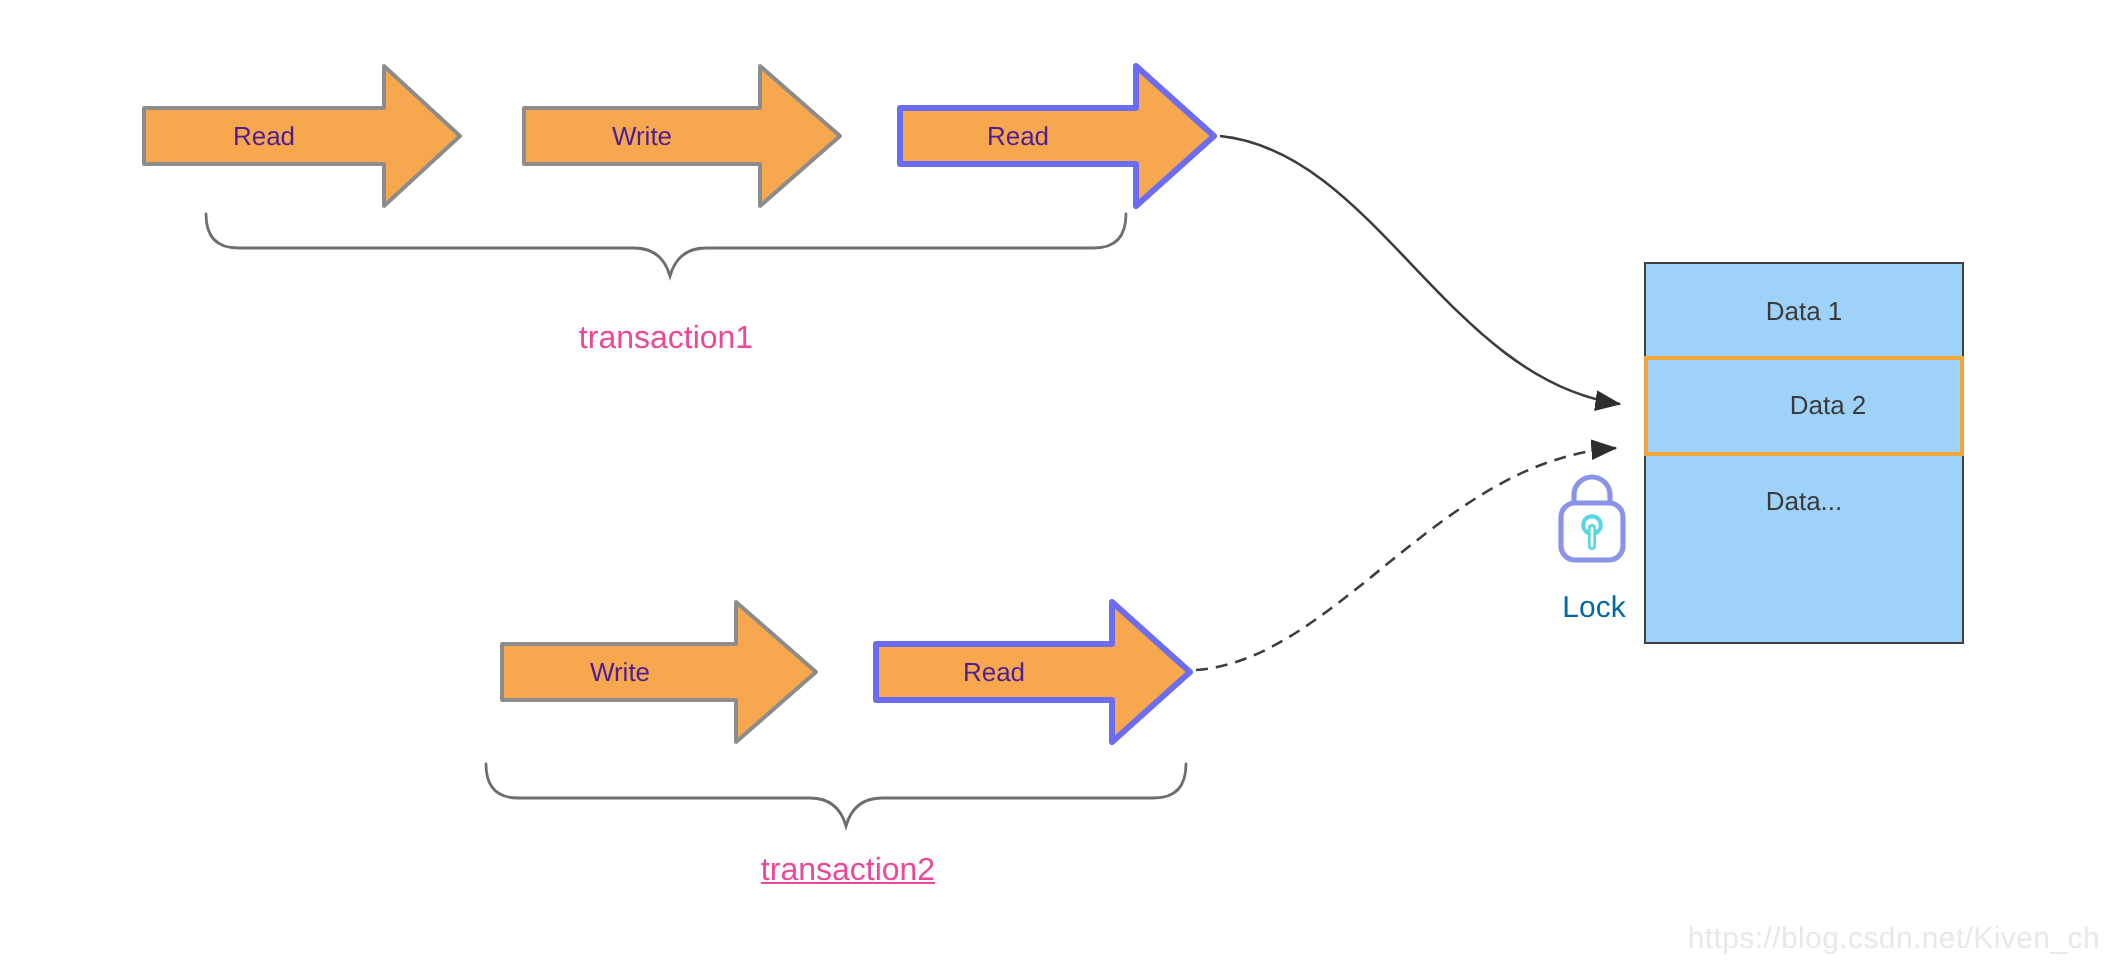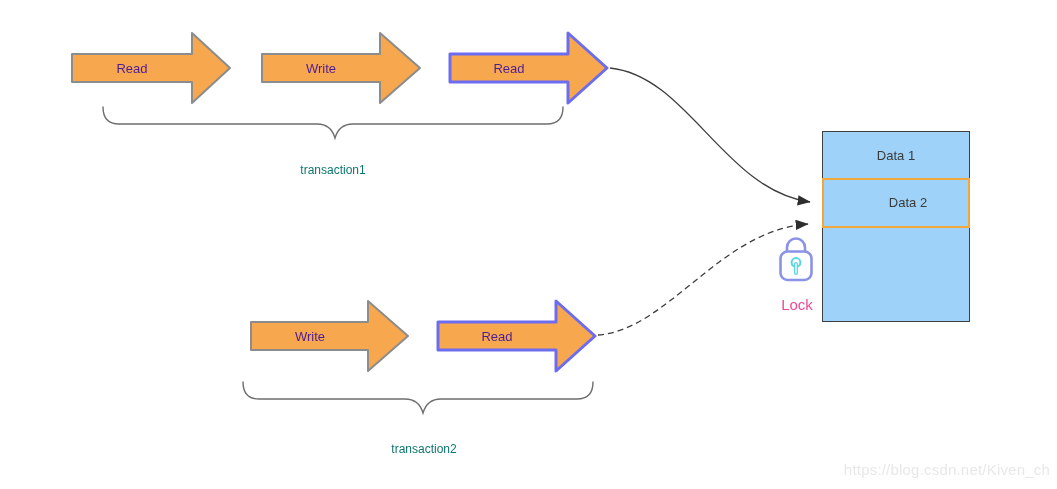--- a/index.html
+++ b/index.html
@@ -45,39 +45,39 @@
     stroke-dasharray: 6 4;
   }
   .lbl {
     position: absolute;
     transform: translate(-50%, -50%);
     white-space: nowrap;
     color: #4c1d95;
     font-size: 13px;
   }
   .lbl.arrow-lbl { font-size: 13px; }
-  .lbl.tx-lbl { font-size: 12px; color: #0f766e; }
+  .lbl.tx-lbl { font-size: 16px; color: #ec4899; }
   .lbl.lock-lbl {
     font-size: 15px;
-    color: #ec4899;
+    color: #0369a1;
     font-weight: 500;
   }
   .watermark {
     position: absolute;
     top: 461px;
     right: 7px;
     font-size: 15px;
     color: #e8e8e8;
     letter-spacing: 0.2px;
   }
   .data-table {
     position: absolute;
     left: 822px;
     top: 131px;
-    width: 148px;
+    width: 160px;
     height: 191px;
     display: grid;
     grid-template-rows: repeat(4, 1fr);
     border: 1px solid #404040;
     box-sizing: border-box;
     background: #9fd2f8;
   }
   .data-row {
     display: flex;
     align-items: center;
@@ -135,28 +135,31 @@
     <path d="M22,32 v9" stroke="#ffffff" stroke-width="1.4" stroke-linecap="round"></path>
   </svg>
 
   <div class="lbl arrow-lbl" style="left:132px; top:68px;">Read</div>
   <div class="lbl arrow-lbl" style="left:321px; top:68px;">Write</div>
   <div class="lbl arrow-lbl" style="left:509px; top:68px;">Read</div>
   <div class="lbl arrow-lbl" style="left:310px; top:336px;">Write</div>
   <div class="lbl arrow-lbl" style="left:497px; top:336px;">Read</div>
 
   <div class="lbl tx-lbl" style="left:333px; top:170px;">transaction1</div>
-  <div class="lbl tx-lbl" style="left:424px; top:449px;">transaction2</div>
+  <div class="lbl tx-lbl" style="left:424px; top:436px;text-decoration:underline;">transaction2</div>
 
   <div class="lbl lock-lbl" style="left:797px; top:304px;">Lock</div>
 
   <div class="data-table">
     <div class="data-row">
       <span>Data 1</span>
     </div>
     <div class="data-row locked">
       <span>Data 2</span>
     </div>
+    <div class="data-row">
+      <span>Data...</span>
+    </div>
   </div>
 
   <div class="watermark">https://blog.csdn.net/Kiven_ch</div>
 
 </div>
 
 </body></html>

